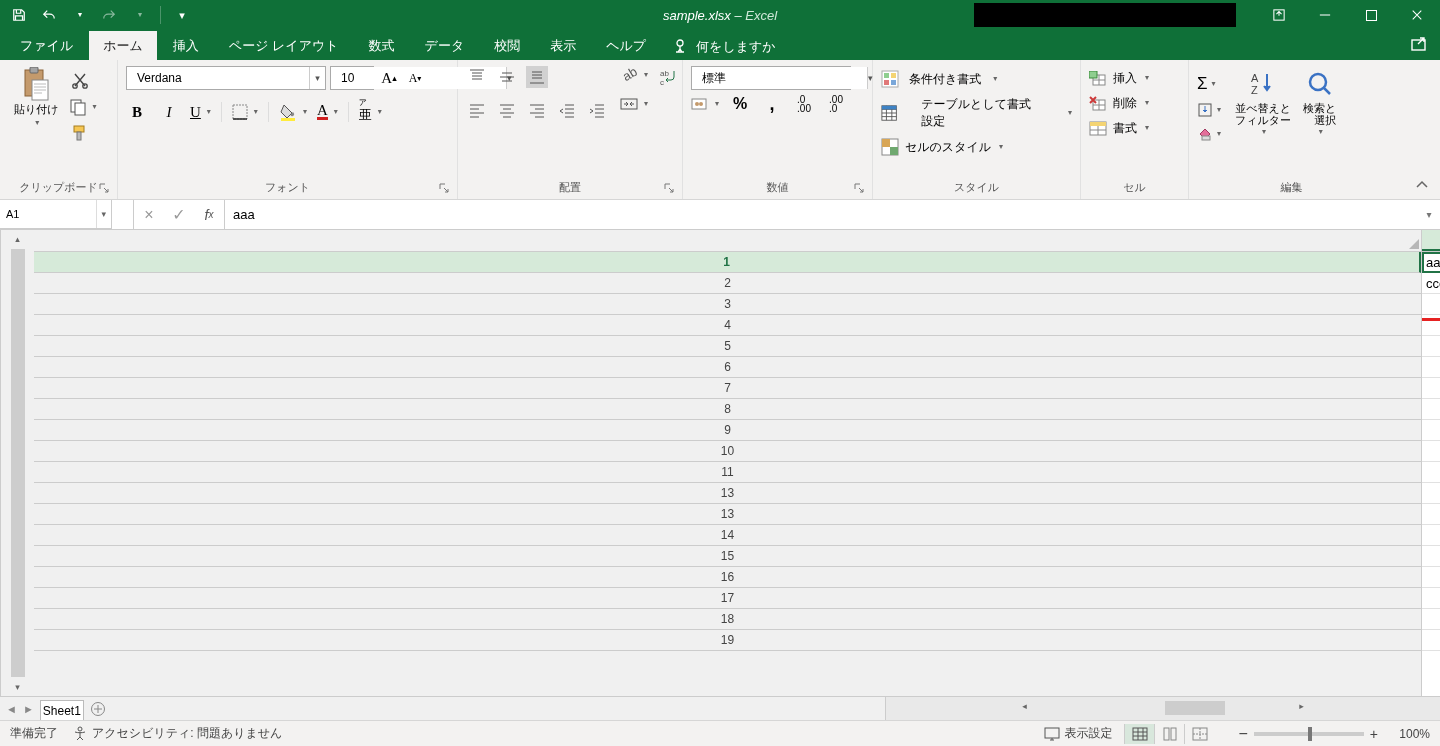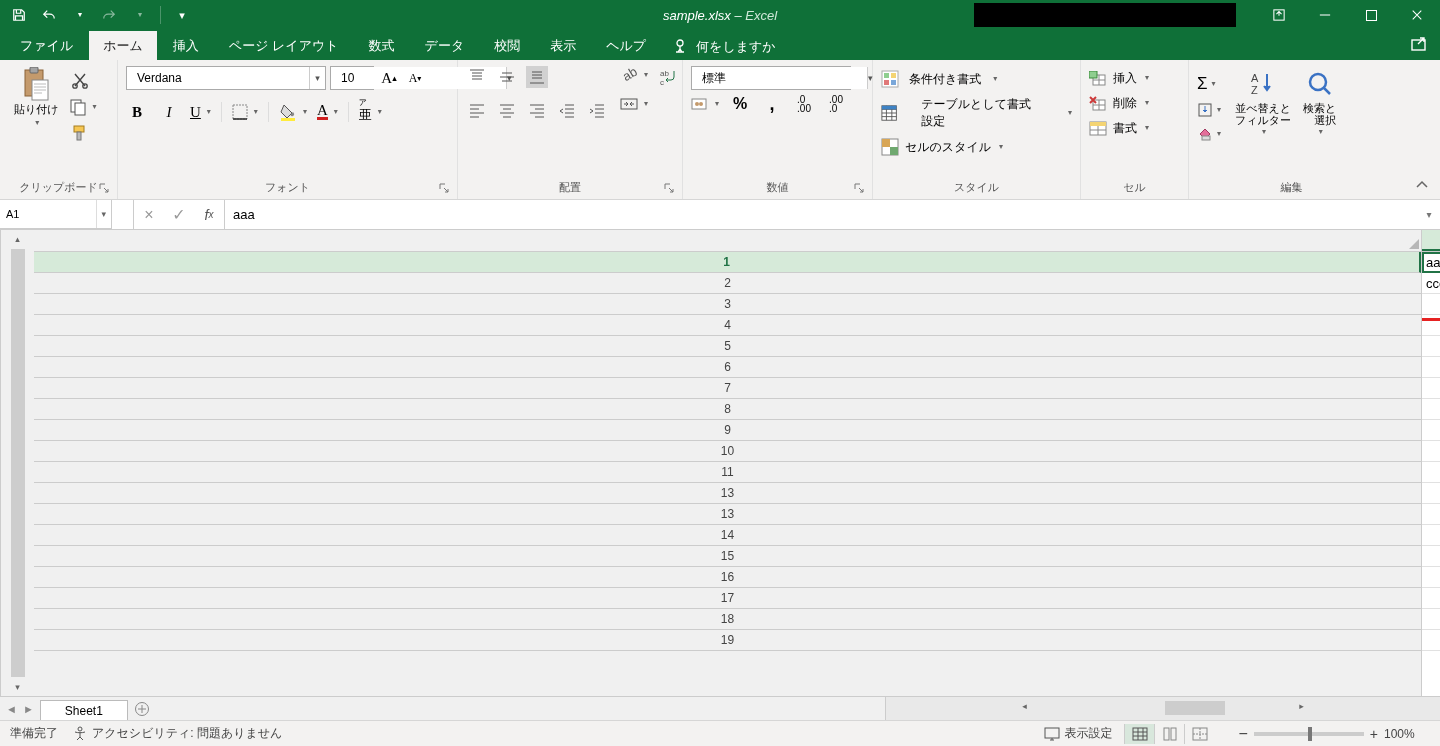--- a/index.html
+++ b/index.html
@@ -83,21 +83,21 @@
 
 .vsbar { grid-row: 1 / span 2; background: #f0f0f0; border-left: 1px solid #ccc; display: flex; flex-direction: column; align-items: center; }
 .sb-btn { width: 100%; height: 18px; display: flex; align-items: center; justify-content: center; font-size: 9px; color: #666; }
 .vsbar .thumb { width: 14px; flex: 1; background: #cdcdcd; margin: 1px 0; }
 
 
 .sheetbar { height: 24px; display: flex; border-top: 1px solid #ccc; background: #f0f0f0; }
 .sheet-nav { display: flex; align-items: center; padding: 0 6px; gap: 6px; color: #888; }
 .sheet-nav span { font-size: 11px; }
 .sheettabs { display: flex; align-items: flex-end; }
-.sheettab { padding: 3px 24px; background: #fff; border: 1px solid #bbb; border-bottom: none; font-size: 12px; position: relative; top: 1px; }
+.sheettab { padding: 3px 2px; background: #fff; border: 1px solid #bbb; border-bottom: none; font-size: 12px; position: relative; top: 1px; }
 .addsheet { width: 28px; display: flex; align-items: center; justify-content: center; color: #666; }
 .hscroll { margin-left: auto; width: 555px; display: flex; background: #e9e9e9; border-left: 1px solid #ccc; }
 .hscroll .thumb { height: 14px; width: 60px; background: #cdcdcd; margin: auto 1px auto 1px; }
 .hscroll .track { flex: 1; position: relative; }
 
 
 .statusbar { height: 26px; background: #f3f2f1; border-top: 1px solid #d6d6d6; display: flex; align-items: center; font-size: 12px; color: #444; padding: 0 10px; gap: 14px; }
 .statusbar .views { margin-left: auto; display: flex; align-items: center; gap: 0; }
 .viewbtn { width: 30px; height: 20px; display: flex; align-items: center; justify-content: center; border-left: 1px solid #ccc; }
 .viewbtn:first-child { border-left: none; }
@@ -703,15 +703,15 @@
           <path stroke="#888" stroke-dasharray="2 1" d="M8 1v12M1 7h14"></path>
         </svg>
     </div>
   </div>
   <div class="zoom">
     <span style="font-size:16px;line-height:12px">−</span>
     <div class="zoom-track">
         <div class="zoom-thumb"></div>
       </div>
     <span style="font-size:14px">+</span>
-    <span style="width:46px;">100%</span>
+    <span style="width:46px;text-align:right">100%</span>
   </div>
 </div>
 
 </body></html>

